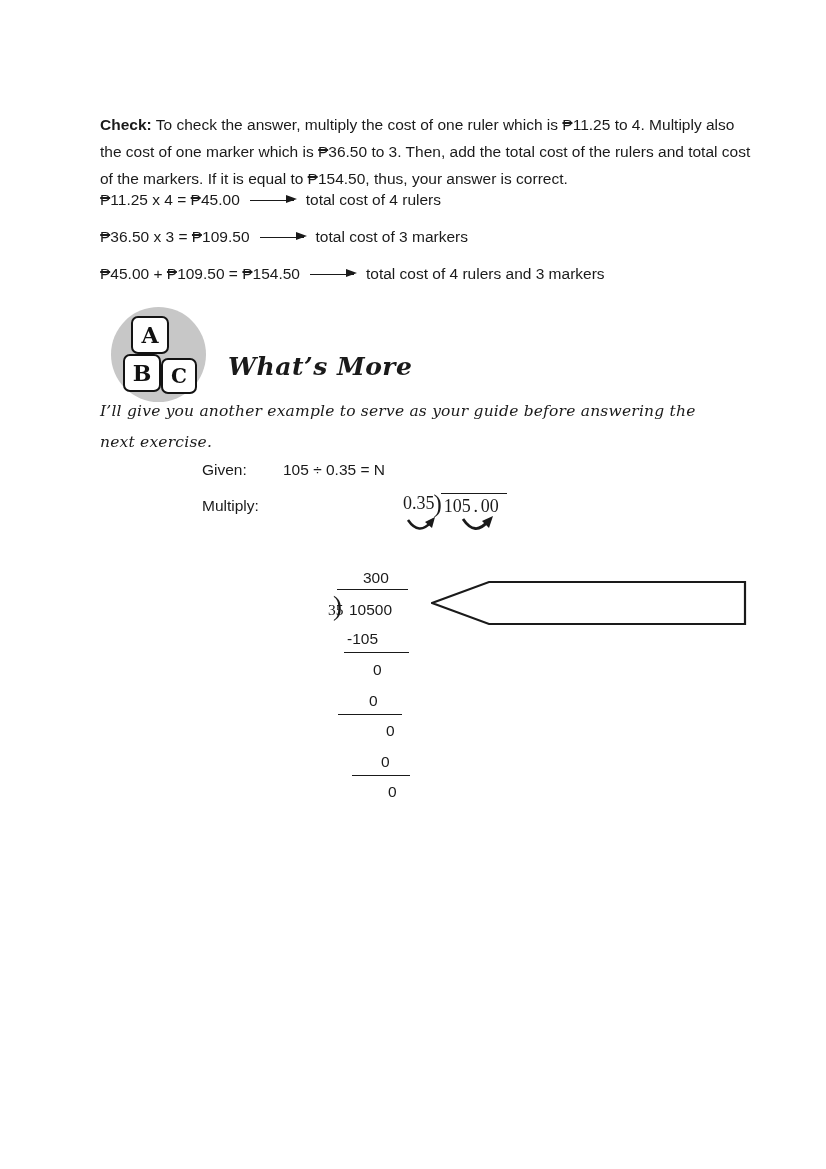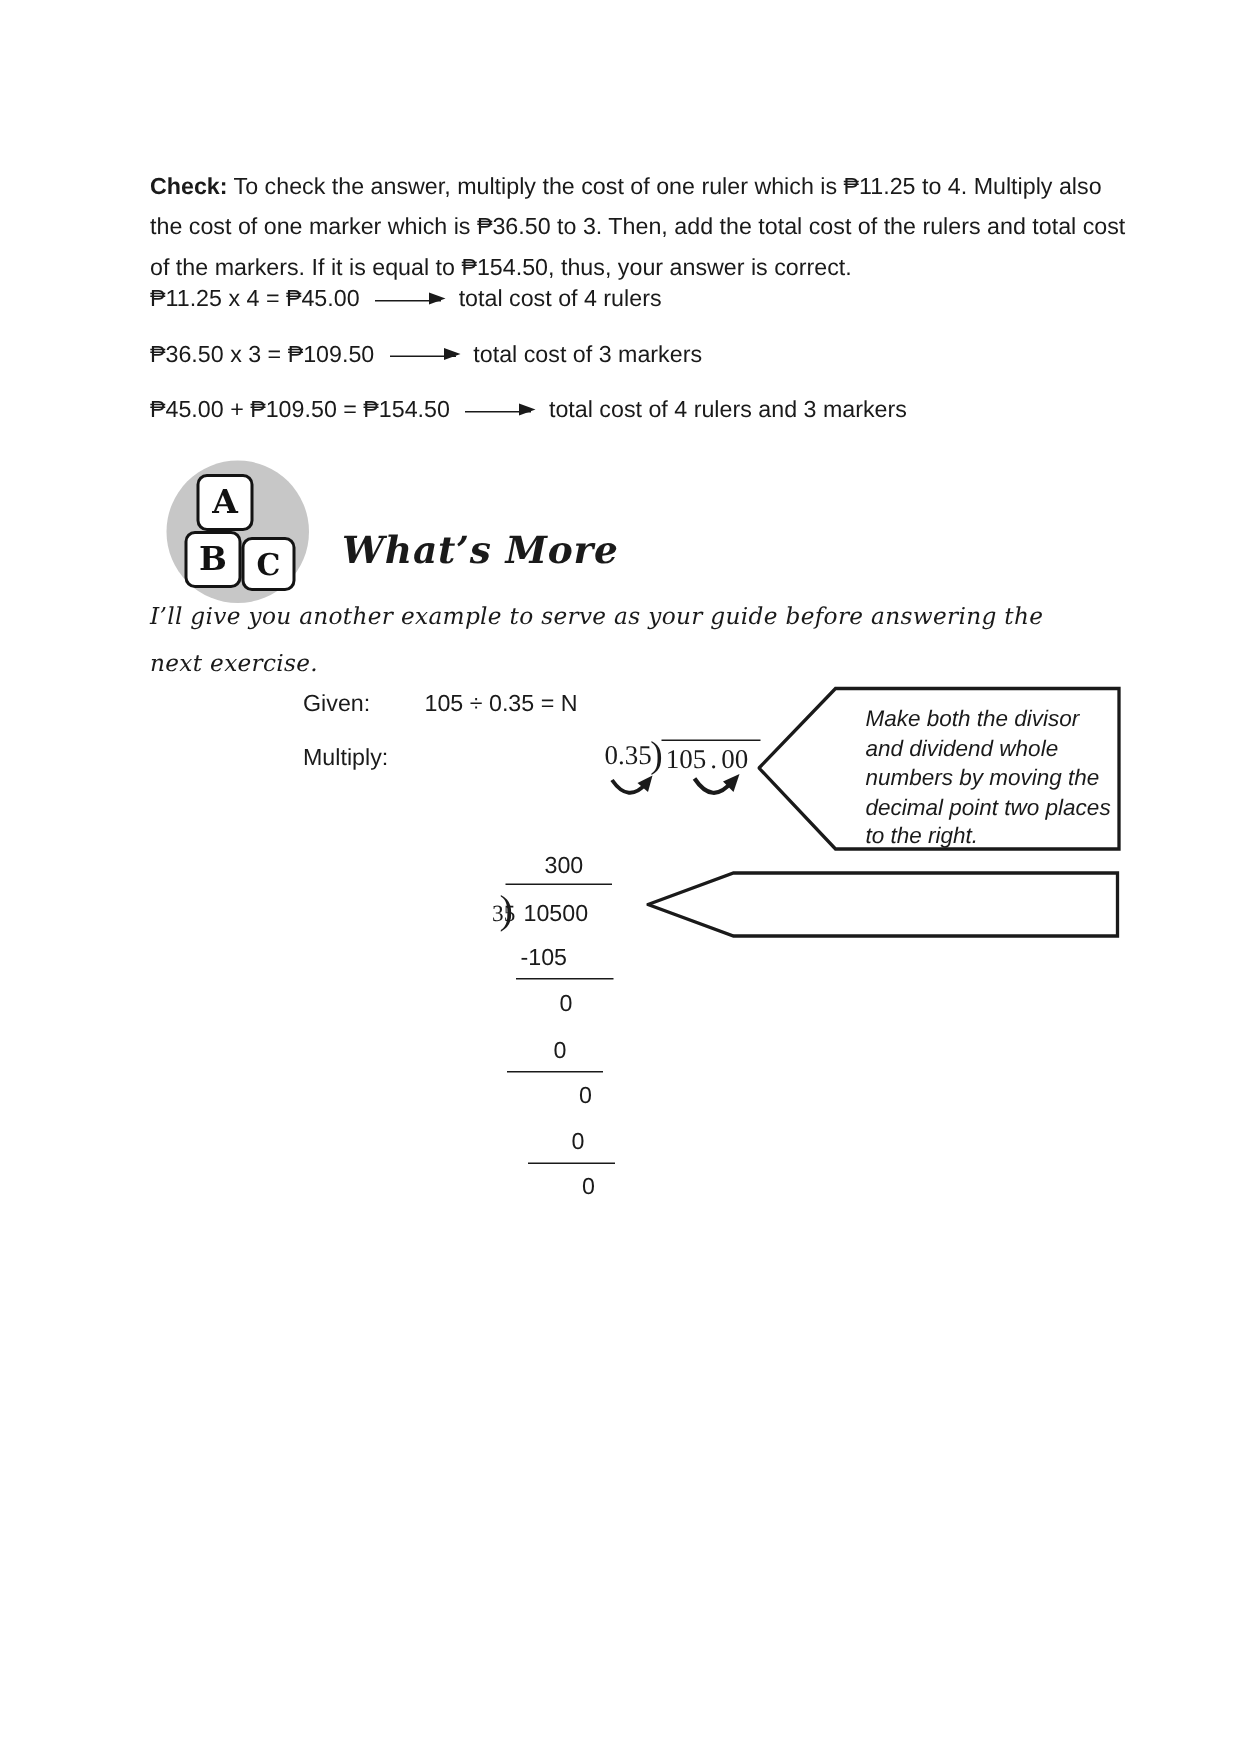--- a/index.html
+++ b/index.html
@@ -133,26 +133,20 @@
 
   <svg class="darrow darrow-1" width="32" height="18">
     <path d="M3 4 Q 14 20 26 6" fill="none" stroke="#1a1a1a" stroke-width="2.6"></path>
     <path d="M30 1 L20 6 L27 12 Z" fill="#1a1a1a"></path>
   </svg>
   <svg class="darrow darrow-2" width="36" height="20">
     <path d="M4 5 Q 16 23 29 7" fill="none" stroke="#1a1a1a" stroke-width="2.8"></path>
     <path d="M34 2 L23 7 L30 14 Z" fill="#1a1a1a"></path>
   </svg>
 
-  <div class="callout callout-1">
-    <svg class="shape" viewBox="0 0 243 111" preserveAspectRatio="none">
-      <polygon points="1,55 52,2 241,2 241,109 52,109" fill="#ffffff" stroke="#1a1a1a" stroke-width="2.2"></polygon>
-    </svg>
-    <div class="callout-text">Make both the divisor and dividend whole numbers by moving the decimal point two places to the right.</div>
-  </div>
 
   <div class="callout callout-2">
     <svg class="shape" viewBox="0 0 316 46" preserveAspectRatio="none">
       <polygon points="1,23 58,2 314,2 314,44 58,44" fill="#ffffff" stroke="#1a1a1a" stroke-width="2.2"></polygon>
     </svg>
   </div>
 
   <div class="abs work q300">300</div>
   <div class="abs hline vincline"></div>
   <div class="abs work w35">35</div>

